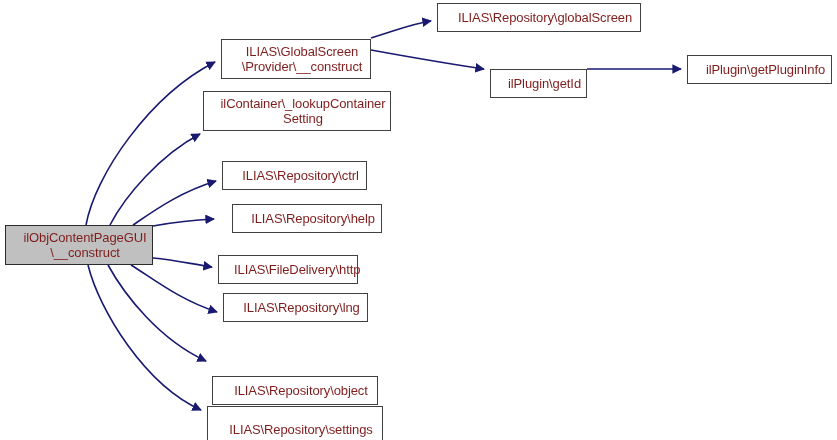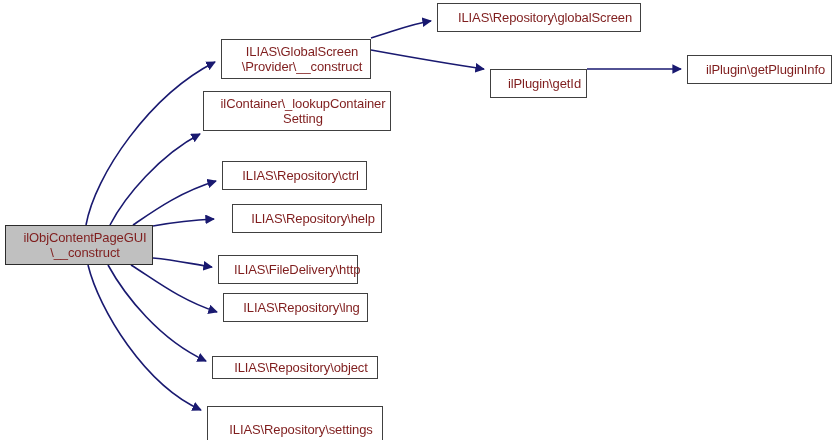--- a/index.html
+++ b/index.html
@@ -113,21 +113,21 @@
   </div>
 
   <div class="node" style="left:218px; top:255px; width:140px; height:29px;">
     <span class="node-label">ILIAS\FileDelivery\http</span>
   </div>
 
   <div class="node" style="left:223px; top:293px; width:145px; height:29px;">
     <span class="node-label">ILIAS\Repository\lng</span>
   </div>
 
-  <div class="node" style="left:212px; top:356px; width:166px; height:23px;">
+  <div class="node" style="left:212px; top:376px; width:166px; height:29px;">
     <span class="node-label">ILIAS\Repository\object</span>
   </div>
 
   <div class="node" style="left:207px; top:406px; width:176px; height:46px;">
     <span class="node-label">ILIAS\Repository\settings</span>
   </div>
 
 </div>
 
 </body></html>

